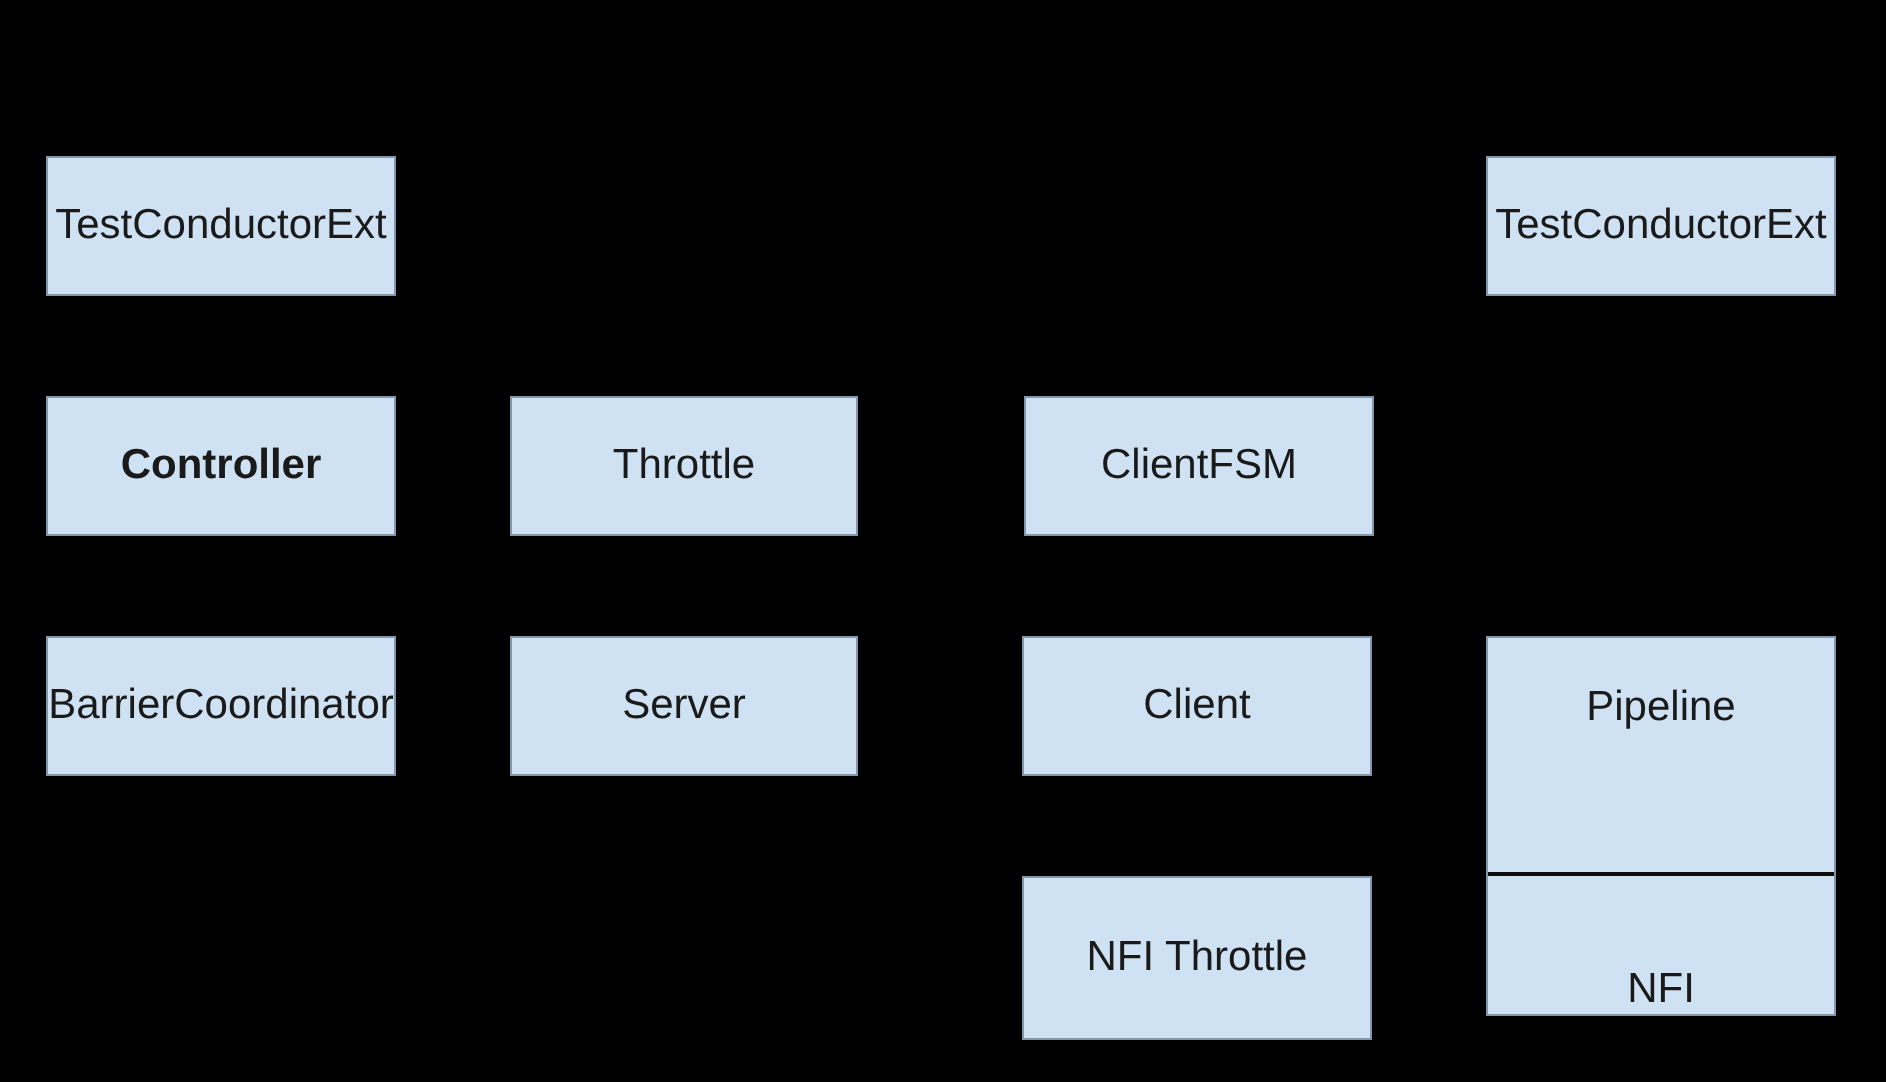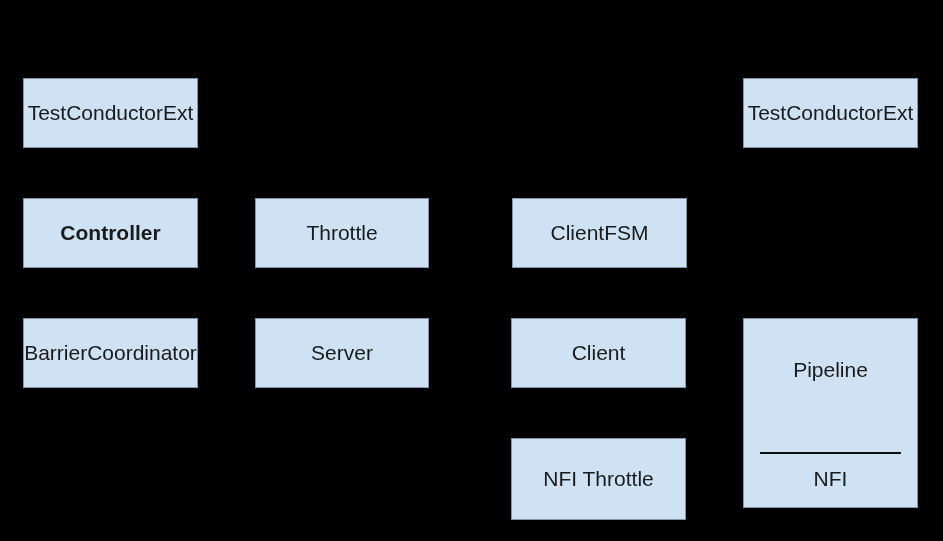--- a/index.html
+++ b/index.html
@@ -32,21 +32,21 @@
   .node .label {
     color: var(--text-color);
     font-size: 21px;
     line-height: 1.2;
     white-space: nowrap;
   }
   .group {
     flex-direction: column;
     align-items: stretch;
     justify-content: flex-start;
-    padding: 16px;
+    padding: 0;
   }
   .section {
     display: flex;
     justify-content: center;
   }
   .section-top {
     align-items: flex-start;
   }
   .section-top .label-strip {
     height: 70px;

